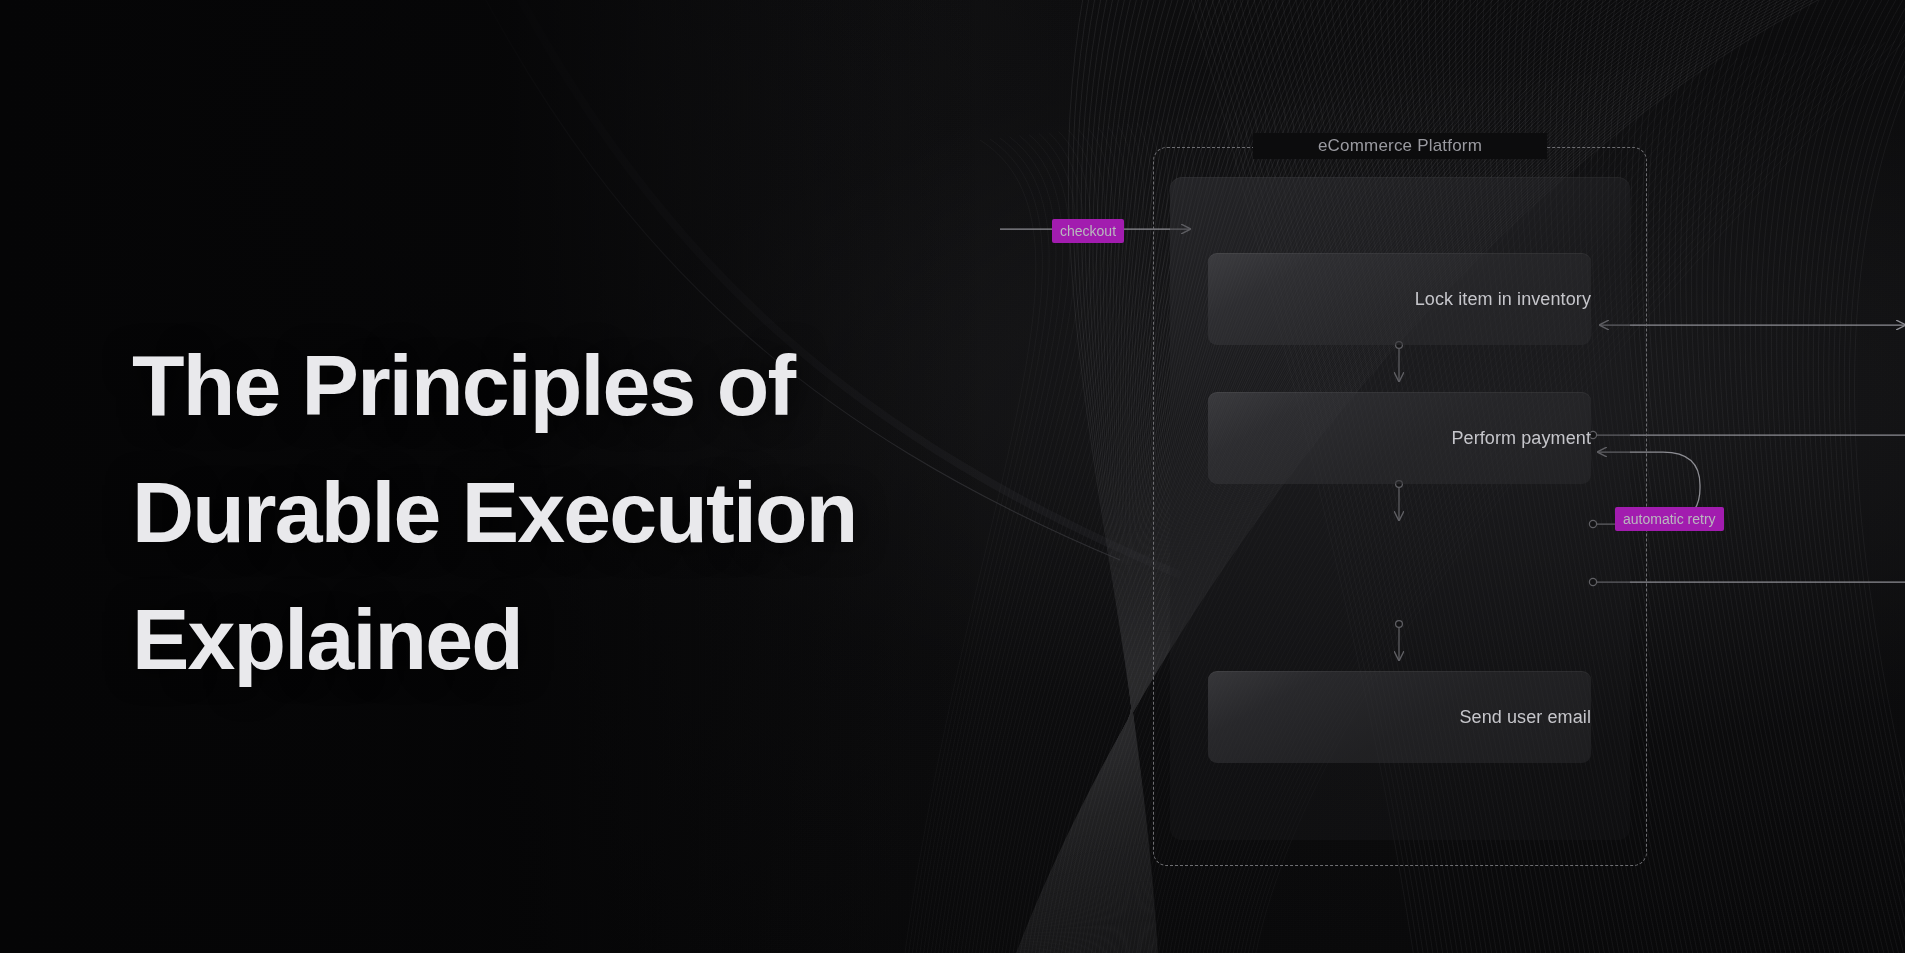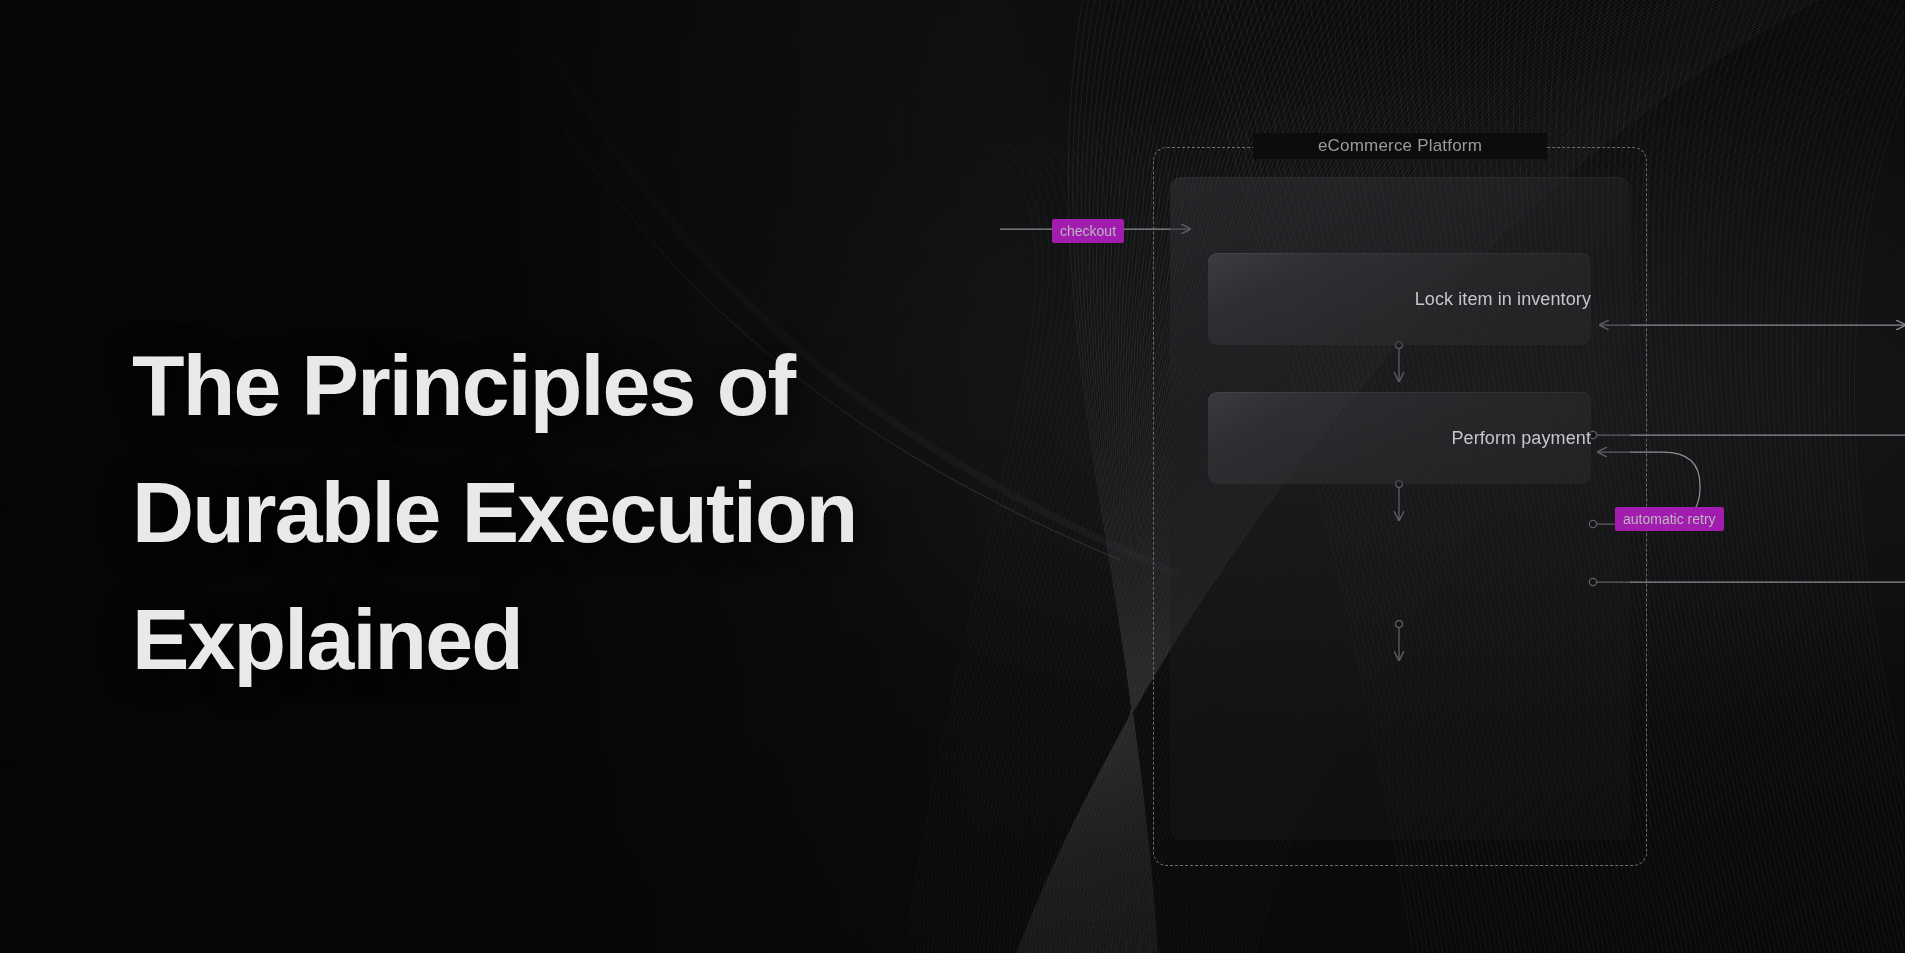--- a/index.html
+++ b/index.html
@@ -590,17 +590,20 @@
     <div class="group-title">eCommerce Platform</div>
 
     <div class="fn-panel"></div>
 
     <div class="step" id="step-0">
       <span>Lock item in inventory</span>
     </div>
     <div class="step" id="step-1">
       <span>Perform payment</span>
     </div>
+    <div class="step" id="step-3">
+      <span>Send user email</span>
+    </div>
 
     <div class="edge-label" id="label-checkout">checkout</div>
     <div class="edge-label" id="label-retry">automatic retry</div>
   </div>
 </div>
 
 </body></html>

